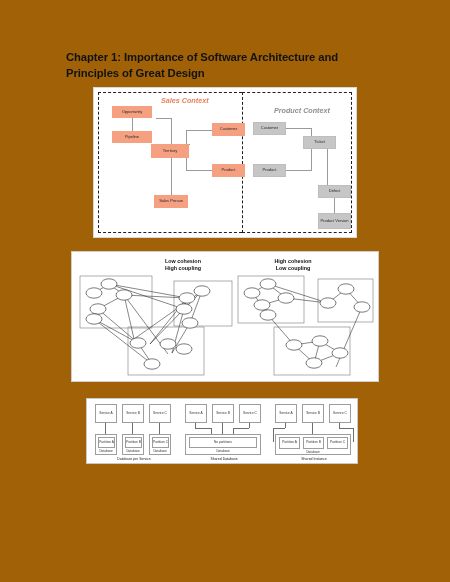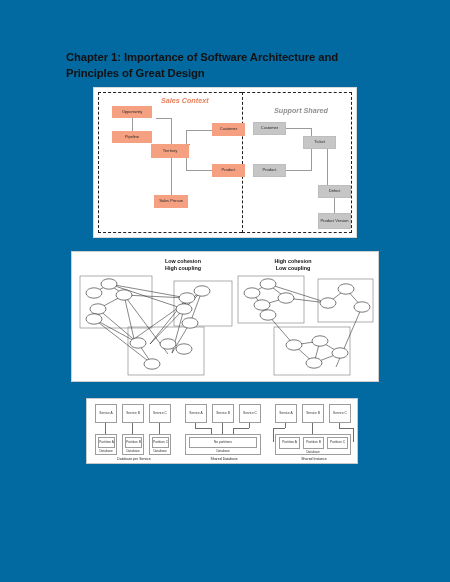--- a/index.html
+++ b/index.html
@@ -1,21 +1,21 @@
 <!DOCTYPE html>
 <html><head>
 <meta charset="utf-8">
 <style>
   html,body{margin:0;padding:0;}
   body{
     width:450px;height:582px;background:#ffffff;
     font-family:"Liberation Sans", sans-serif;
     color:#1a1a1a;overflow:hidden;position:relative;
   }
-  .page{position:absolute;inset:0;background:#0369a1;}
+  .page{position:absolute;inset:0;background:#a16207;}
 
   
   .chapter-title{
     position:absolute;left:66px;top:49px;width:320px;
     font-size:11.3px;font-weight:bold;line-height:1.42;
     letter-spacing:-0.1px;color:#121212;
   }
 
   
   .fig1{
@@ -101,21 +101,21 @@
   <div class="chapter-title">Chapter 1: Importance of Software Architecture and Principles of Great Design</div>
 
   <div class="fig1">
     <div class="fig1-inner">
 
       <div class="ctx ctx-sales"></div>
       <div class="ctx ctx-support"></div>
       <div class="ctx-divider"></div>
 
       <div class="ctx-label sales">Sales Context</div>
-      <div class="ctx-label support">Support Shared</div>
+      <div class="ctx-label support">Product Context</div>
 
       <div class="conn v" style="left:34px;top:25px;height:22px;"></div>
       <div class="conn h" style="left:58px;top:26px;width:16px;"></div>
       <div class="conn v" style="left:73px;top:26px;height:33px;"></div>
       <div class="conn v" style="left:88px;top:38px;height:14px;"></div>
       <div class="conn h" style="left:88px;top:38px;width:26px;"></div>
       <div class="conn h" style="left:88px;top:52px;width:4px;"></div>
       <div class="conn v" style="left:88px;top:52px;height:26px;"></div>
       <div class="conn h" style="left:88px;top:78px;width:26px;"></div>
       <div class="conn v" style="left:73px;top:66px;height:37px;"></div>

